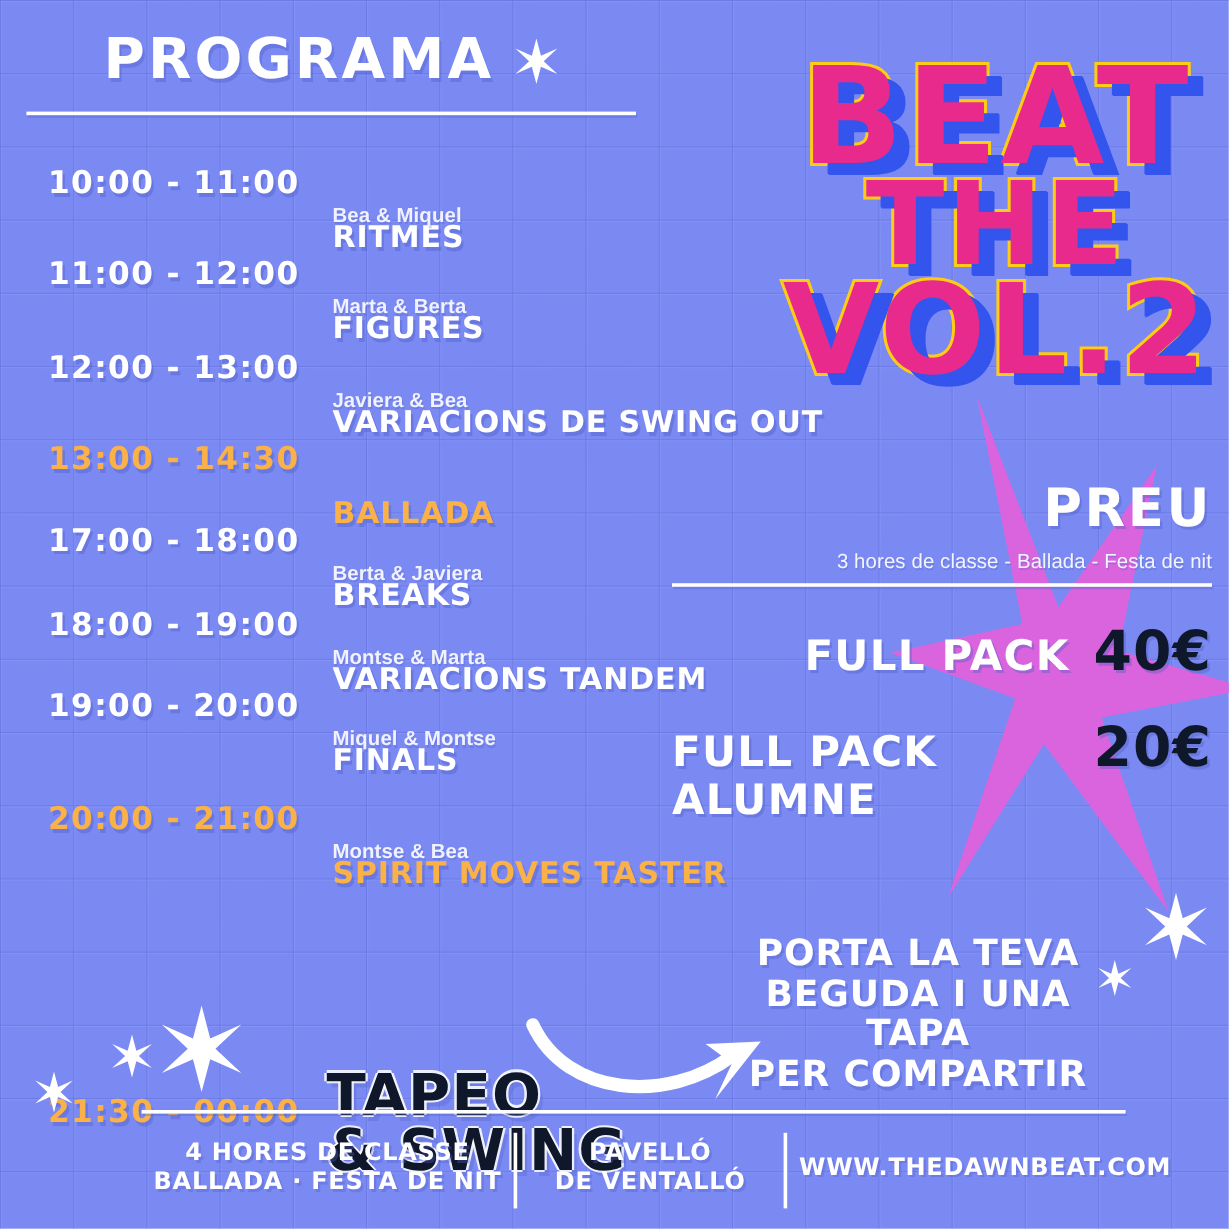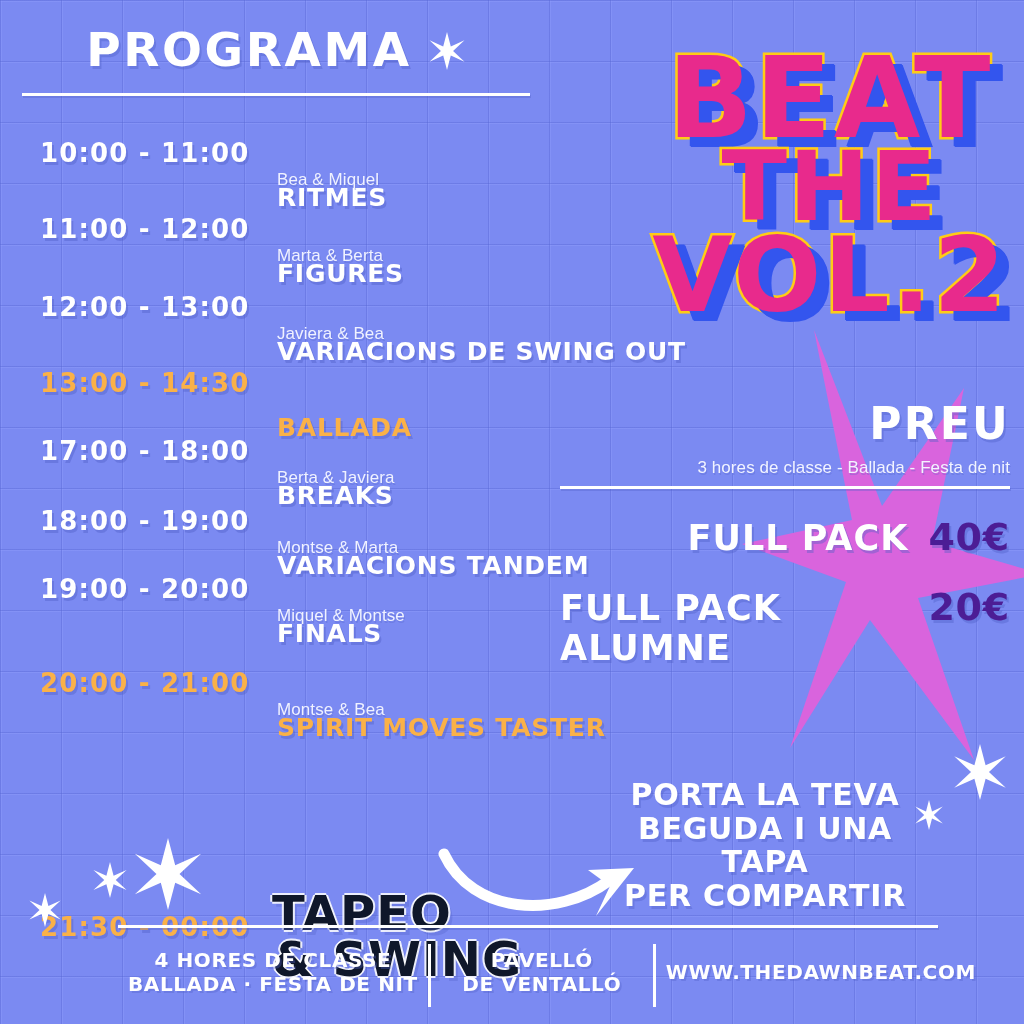--- a/index.html
+++ b/index.html
@@ -63,21 +63,21 @@
   .row .time{
     position:absolute; left:40px; top:6px;
     font-size:26px; letter-spacing:.045em; color:#ffffff; white-space:nowrap;
   }
   .row .title{
     position:absolute; left:277px; top:4px;
     font-size:25px; letter-spacing:.03em; color:#ffffff; white-space:nowrap;margin-top:47px;
   }
   .row .teachers{
     position:absolute; left:277px; top:38px;
-    font-size:17px; color:#f0f2ff; font-weight:400;
+    font-size:17px; color:#f0f2ff; font-weight:700;
     letter-spacing:.005em; white-space:nowrap;
     font-family:"Liberation Sans", sans-serif;
     text-shadow:1px 2px 0 rgba(80,95,200,.30);
   }
   .row.accent .time, .row.accent .title{ color:#fab148; }
 
   
   #r0{ top:0; }     
   #r1{ top:76px; }  
   #r2{ top:154px; } 
@@ -155,21 +155,21 @@
   }
   .price-row{
     display:flex; align-items:baseline; justify-content:flex-end; gap:20px;
     margin-top:26px;
   }
   .price-label{
     color:#ffffff; font-size:35px; letter-spacing:.03em;
     text-shadow:2px 3px 0 rgba(80,95,200,.40);
   }
   .price-value{
-    color:#4c1d95; font-size:38px; letter-spacing:.02em;
+    color:#0f172a; font-size:46px; letter-spacing:.02em;
     text-shadow:2px 3px 0 rgba(80,95,200,.40);
   }
 
   
   #byo{
     position:absolute; left:600px; top:778px; width:330px;
     text-align:center; color:#ffffff;
     font-size:30px; line-height:1.12; letter-spacing:.025em;
     text-shadow:2px 3px 0 rgba(80,95,200,.38);
   }

